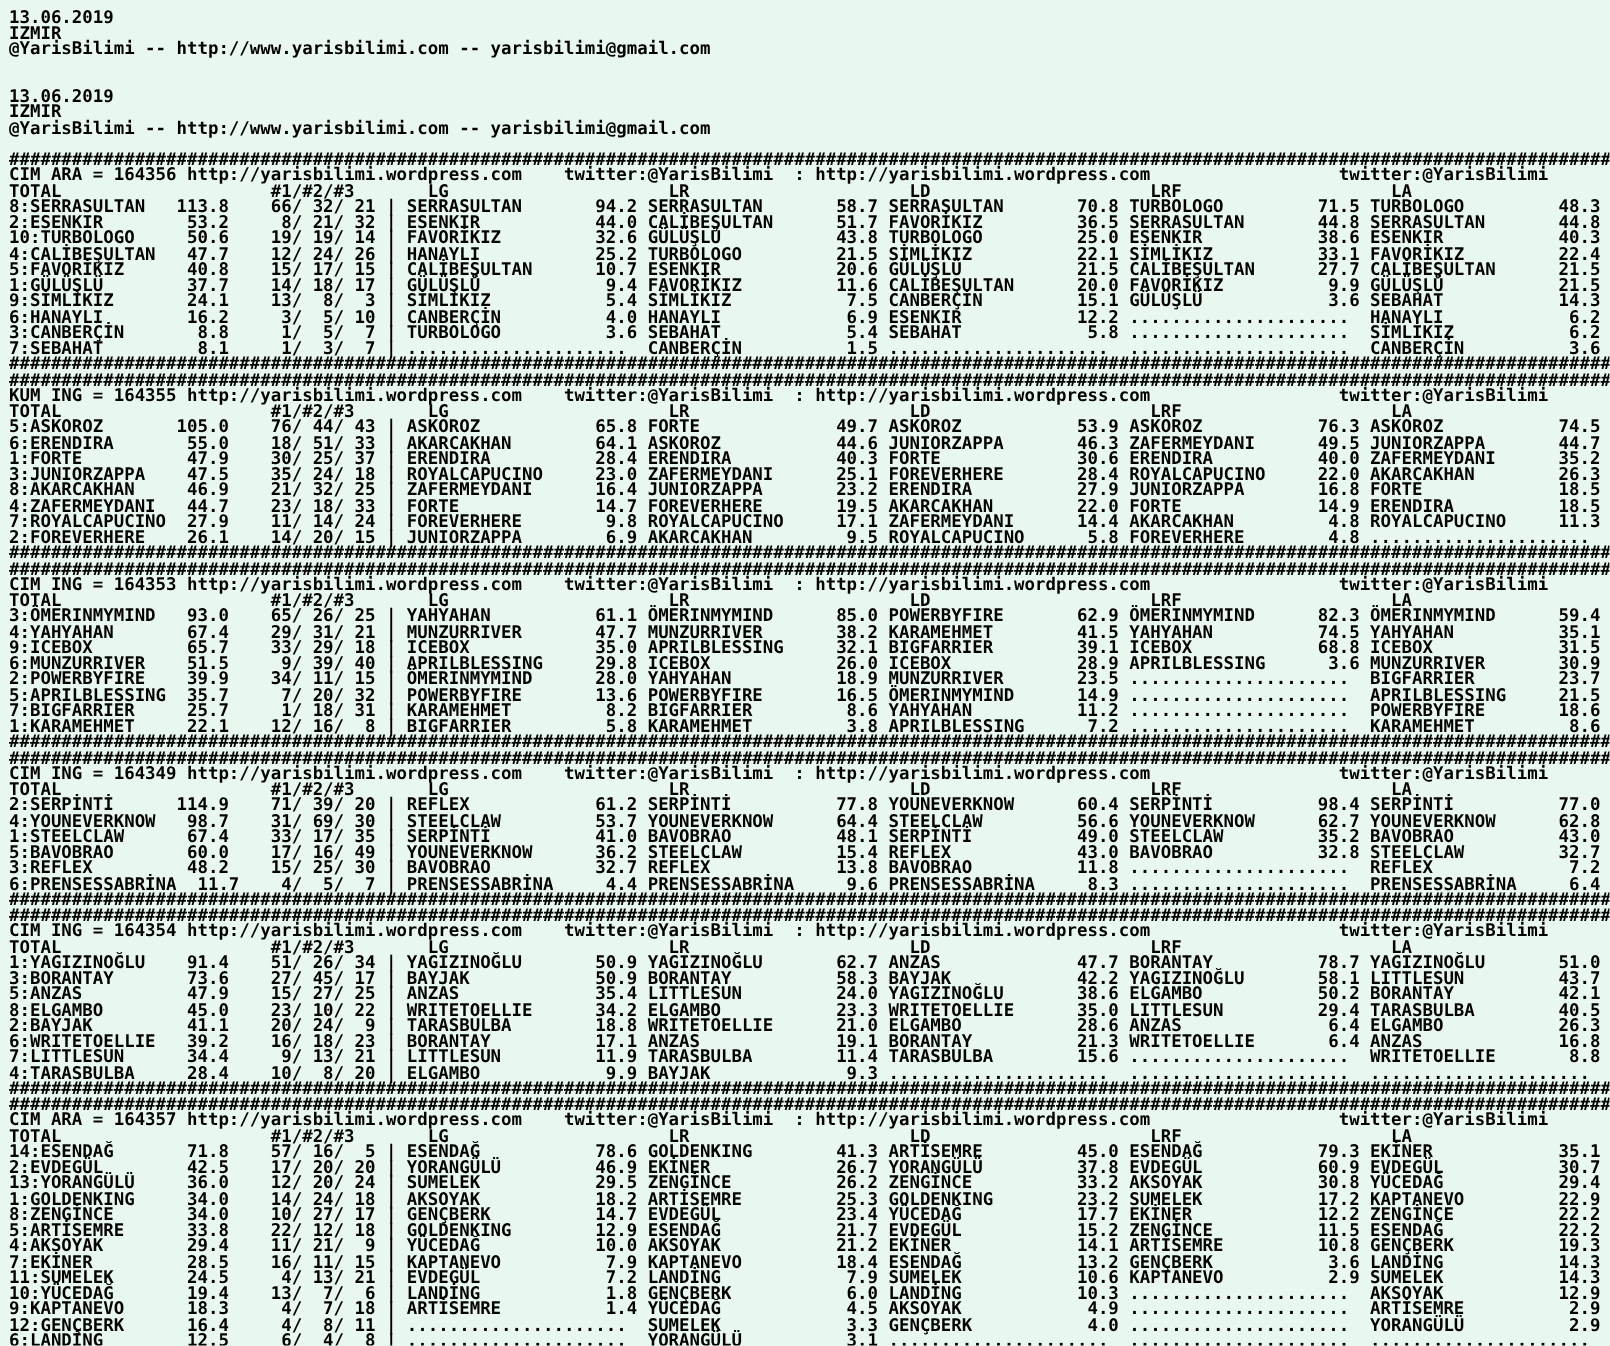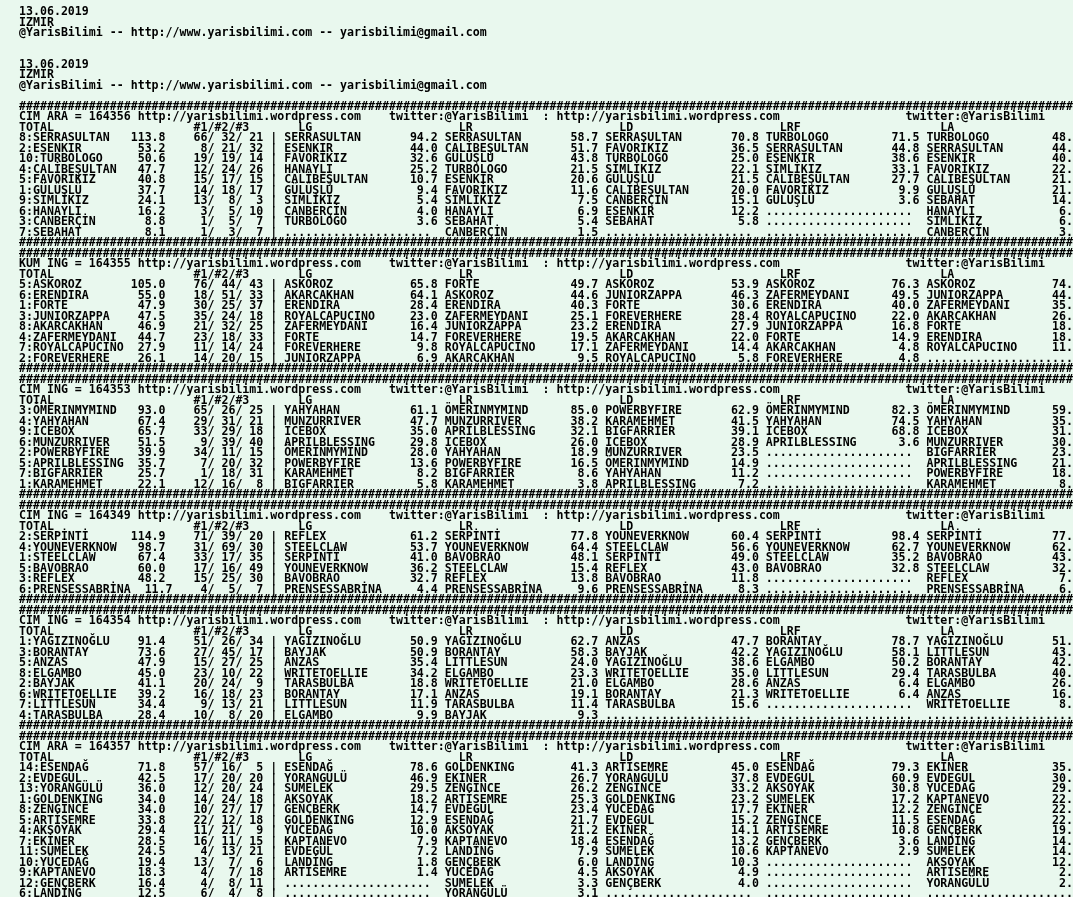--- a/index.html
+++ b/index.html
@@ -1,21 +1,21 @@
 <!DOCTYPE html>
 <html><head>
 <meta charset="utf-8">
 <style>
   html,body{margin:0;padding:0;}
   body{
     width:1073px;height:897px;overflow:hidden;
     background:#e9f8ee;
   }
   .page{
-    padding:6px 0 0 19px;
+    padding:6px 0 0 6px;
     font-family:"DejaVu Sans Mono","Liberation Mono",monospace;
     font-weight:700;
     font-size:11.6px;
     line-height:10.5px;
     color:#000;
   }
   pre.block{margin:0;font:inherit;white-space:pre;}
   pre.block2{margin-top:21px;}
   #sections{margin-top:10.5px;}
   #sections pre{margin:0;}

